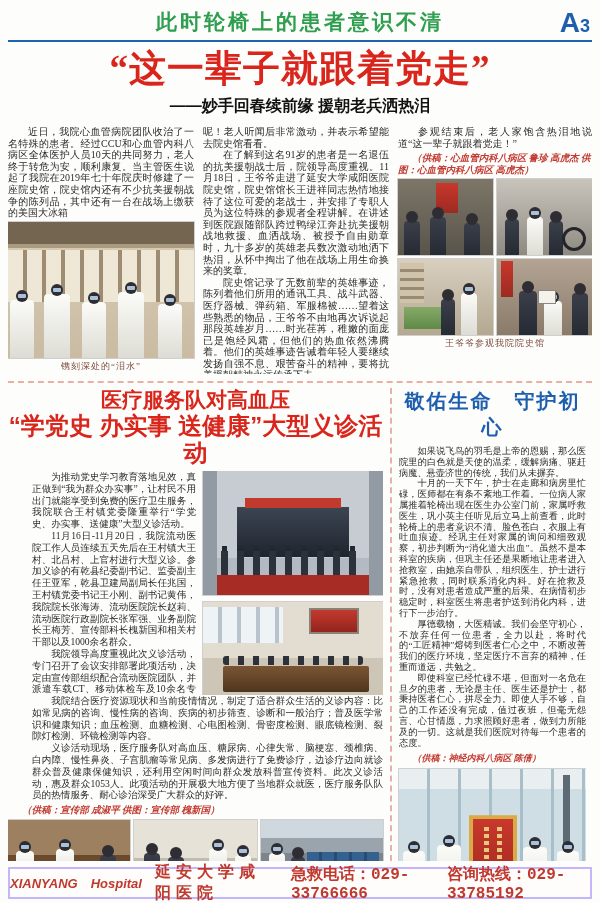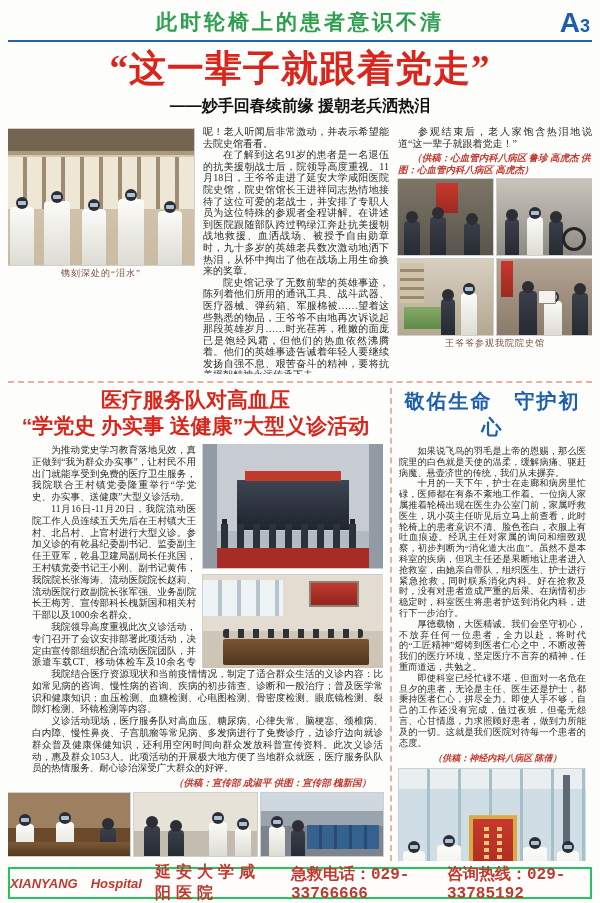--- a/index.html
+++ b/index.html
@@ -51,87 +51,88 @@
 
   
   .dash-h { border-top:2px dashed #e8b1a6; margin:7px 0 5px; flex:0 0 auto; }
   .bottom { display:flex; flex:1 1 auto; overflow:hidden; }
   .vdiv { border-left:2px dashed #e8b1a6; flex:0 0 auto; }
 
   
   .a2 { width:382px; padding-right:7px; overflow:hidden; }
   .a2-h1,.a2-h2 { text-align:center; color:#d9251c; font-family:"Liberation Sans",sans-serif; font-weight:bold; }
   .a2-h1 { font-size:21px; line-height:24px; }
-  .a2-h2 { font-size:21px; line-height:27px; margin-bottom:5px;text-align:center; }
+  .a2-h2 { font-size:24px; line-height:27px; margin-bottom:5px;text-align:center; }
   .a2-top { display:flex; gap:7px; height:224px; overflow:hidden; }
   .a2-text { width:188px; overflow:hidden; }
   .a2-text .body, .a2-full .body { font-size:9.6px; line-height:11.8px;margin-left:24px; }
   .a2-photos { flex:1; }
   .phB1 { height:124px; background:
       linear-gradient(180deg,#c6ccd2 0 70%,#b3bac1 70% 84%,#a72c25 84%); }
   .phB1 .entr { left:34px; top:36px; width:112px; height:50px; background:linear-gradient(180deg,#3c4552,#1f252e); }
   .phB1 .banner { left:42px; top:27px; width:96px; height:10px; background:#c23a2e; }
   .phB1 .pillL { left:0; top:0; width:14px; height:100%; background:#929ba4; }
   .phB1 .pillR { right:0; top:0; width:14px; height:100%; background:#929ba4; }
   .phB1 .crowd { left:18px; right:18px; bottom:20px; height:24px;
       background:repeating-linear-gradient(90deg,#2c323c 0 7px,transparent 7px 16px); }
   .phB1 .crowd::before { content:""; position:absolute; top:-5px; left:1px; right:0; height:5px;
       background:repeating-linear-gradient(90deg,#23272e 0 5px,transparent 5px 16px); }
   .phB2 { height:93px; margin-top:7px; background:linear-gradient(180deg,#e3ddd1 0 60%,#cdc5b5 60%); }
   .phB2 .wins { left:0; top:5px; width:80px; height:36px; background:repeating-linear-gradient(90deg,#eef3f6 0 15px,#b7c4cd 15px 19px); }
   .phB2 .screenred { left:108px; top:8px; width:46px; height:22px; background:linear-gradient(#c23a2e,#93241d); box-shadow:0 0 0 2px #8a8276; }
   .phB2 .heads { left:20px; bottom:30px; width:140px; height:9px; border-radius:3px;
       background:repeating-linear-gradient(90deg,#2e3138 0 6px,transparent 6px 15px); }
   .phB2 .mtable { left:20px; bottom:3px; width:146px; height:26px; border-radius:2px; background:linear-gradient(180deg,#7a5533,#4f351e); }
-  .a2-byline { text-align:right; padding-right:12px; margin:3px 0 4px; }
+  .a2-byline { padding-right:12px; margin:3px 0 4px; }
   .a2-row { display:flex; gap:4px; }
   .a2-row .ph { flex:1; height:63px; }
   .b1 { background:linear-gradient(180deg,#9c805f 0 55%,#6b4a2c 55%); }
   .b1 .desk { left:0; right:0; bottom:0; height:14px; background:linear-gradient(#7c5a36,#56391e); }
   .b2 { background:linear-gradient(180deg,#e6e2d8 0 60%,#c2bcae 60%); }
   .b3 { background:linear-gradient(180deg,#cfd8df 0 28%,#9aa4ad 28% 52%,#7c858d 52%); }
   .b3 .screens { left:38%; right:4px; bottom:7px; height:24px;
       background:repeating-linear-gradient(90deg,#35618f 0 12px,#274b72 12px 15px); }
 
   
   .a3 { width:194px; padding-left:7px; overflow:hidden; }
   .a3-h { text-align:center; color:#1d5fae; font-weight:bold; font-size:20px; letter-spacing:2px; line-height:26px; margin-bottom:6px; }
   .a3 .body { font-size:9.2px; line-height:10.8px; }
-  .a3-byline { text-align:center; padding-right:4px; margin:4px 0 5px; font-size:9px; }
+  .a3-byline { text-align:left; padding-right:4px; margin:4px 0 5px; font-size:9px; }
   .phC { height:140px; background:linear-gradient(180deg,#e9eef1 0 14%,#cfdde4 14% 68%,#d9d6cf 68%); }
   .phC .glass { left:0; right:0; top:0; height:92px; background:repeating-linear-gradient(90deg,transparent 0 28px,#a8bfca 28px 31px); }
   .phC .frame { right:16px; top:6px; width:7px; height:84px; background:#5d6a73; }
   .pennant { position:absolute; left:70px; top:46px; width:48px; height:82px; z-index:3;
       background:linear-gradient(180deg,#c8382c,#a1261e); border:4px solid #d9aa45;
       clip-path:polygon(0 0,100% 0,100% 75%,50% 100%,0 75%); }
   .pennant::before, .pennant::after { content:""; position:absolute; top:8px; width:5px; height:52px;
       background:repeating-linear-gradient(180deg,#e8c779 0 4px,transparent 4px 7px); }
   .pennant::before { left:11px; } .pennant::after { right:11px; }
 
   
-  .footer { margin-top:6px; flex:0 0 auto; border:2px solid #22c55e; height:32px; display:flex; align-items:center; justify-content:center; gap:13px; color:#c0392f; background:#fffdfb; }
+  .footer { margin-top:6px; flex:0 0 auto; border:2px solid #c4b5fd; height:32px; display:flex; align-items:center; justify-content:center; gap:13px; color:#c0392f; background:#fffdfb; }
   .f-en { font-family:"Liberation Sans",sans-serif; font-style:italic; font-weight:bold; font-size:13px; }
   .f-name { font-weight:bold; font-size:16px; letter-spacing:5px; }
   .f-tel { font-family:Liberation Mono, monospace; font-weight:bold; font-size:16px; }
 </style>
 </head>
 <body>
 
 <div class="page">
 
   <header class="masthead">
     <div class="masthead-title">此时轮椅上的患者意识不清</div>
     <div class="pageno"><span class="pa">A</span><span class="pn">3</span></div>
   </header>
 
   <div class="a1-head">“这一辈子就跟着党走”</div>
   <div class="a1-sub">——妙手回春续前缘  援朝老兵洒热泪</div>
 
   <div class="a1-cols">
     <div class="a1-c1">
+      <p class="body ind">近日，我院心血管病院团队收治了一名特殊的患者。经过CCU和心血管内科八病区全体医护人员10天的共同努力，老人终于转危为安，顺利康复。当主管医生说起了我院在2019年七十年院庆时修建了一座院史馆，院史馆内还有不少抗美援朝战争的陈列品，其中还有一台在战场上缴获的美国大冰箱</p>
       <div class="ph phA">
         <span class="shape wallband"></span>
         <i class="fig m" style="left:2px;width:24px;height:58px;"></i>
         <i class="fig m" style="left:36px;width:26px;height:64px;"></i>
         <i class="fig m" style="left:74px;width:24px;height:56px;"></i>
         <i class="fig m" style="left:110px;width:26px;height:66px;"></i>
         <i class="fig m" style="left:150px;width:24px;height:54px;"></i>
       </div>
       <div class="cap">镌刻深处的“泪水”</div>
     </div>

